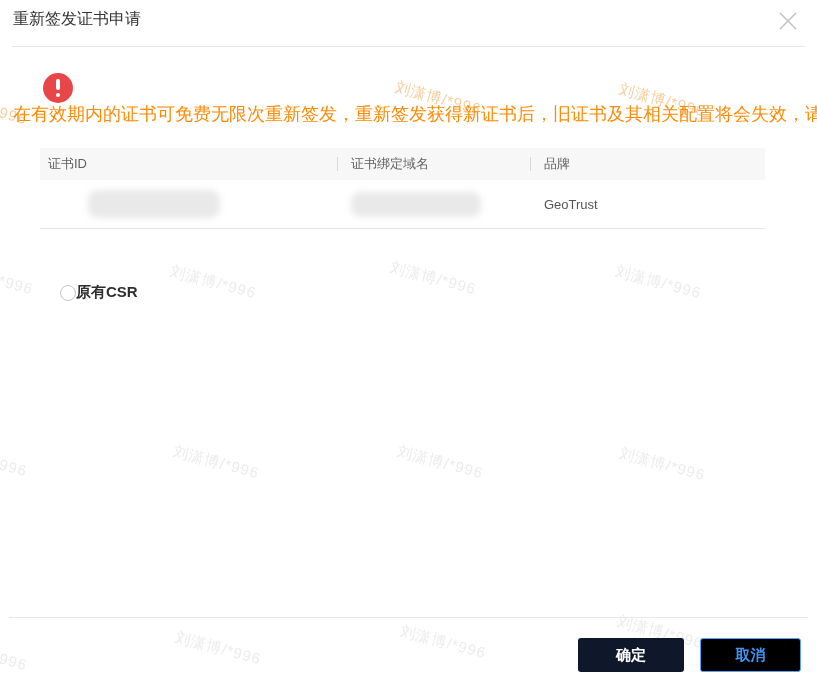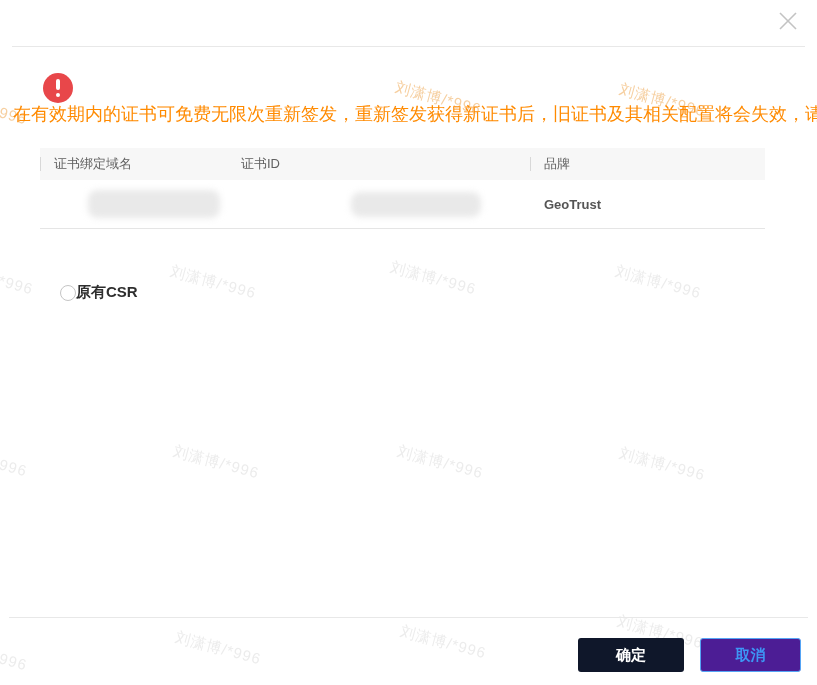--- a/index.html
+++ b/index.html
@@ -36,38 +36,38 @@
   .tbl-row{display:flex;background:#fff;height:48px;align-items:center;border-bottom:1px solid #e5e5e5;}
   .c1{width:297px;}
   .c2{width:193px;}
   .c3{width:235px;}
   .th{font-size:13px;color:#616161;position:relative;box-sizing:border-box;height:32px;display:flex;align-items:center;}
   .th.c1{padding-left:8px;}
   .th.c2,.th.c3{padding-left:14px;}
   .th .vbar{position:absolute;left:0;top:9px;width:1px;height:14px;background:#d8d8d8;}
   .td{font-size:13px;color:#555;box-sizing:border-box;display:flex;align-items:center;}
   .td.c1{padding-left:8px;}
-  .td.c2,.td.c3{padding-left:14px;font-weight:bold;}
+  .td.c2,.td.c3{padding-left:14px;}
   .blob{filter:blur(3px);border-radius:9px;background:#e9e9e9;}
   .blob-id{width:132px;height:28px;margin-left:40px;}
   .blob-domain{width:130px;height:25px;}
   
   .radio-option{position:absolute;left:60px;display:flex;align-items:center;z-index:2;cursor:pointer;}
   .radio-1{top:283px;}
   .radio-2{top:323px;}
   .radio-circle{width:16px;height:16px;border-radius:50%;border:1px solid #c5c5c5;background:#fff;box-sizing:border-box;}
   .radio-circle.selected{border:2px solid #58a8f7;display:flex;align-items:center;justify-content:center;}
   .radio-circle.selected .dot{width:8px;height:8px;border-radius:50%;background:#0f83f2;}
   .radio-label{font-size:15px;font-weight:bold;color:#2e2e2e;}
   
   .btn{position:absolute;top:638px;height:34px;border-radius:3px;font-size:15px;font-weight:bold;
     display:flex;align-items:center;justify-content:center;z-index:3;cursor:pointer;box-sizing:border-box;border:none;
     font-family:"Liberation Sans","DejaVu Sans",sans-serif;}
   .btn-confirm{left:578px;width:106px;background:#0f172a;color:#ffffff;}
-  .btn-cancel{left:700px;width:101px;background:#4c1d95;border:1px solid #55a4f5;color:#3d96f5;}
+  .btn-cancel{left:700px;width:101px;background:#000000;border:1px solid #55a4f5;color:#3d96f5;}
 </style>
 </head>
 <body>
 
 <div class="stage">
 
   <span class="wm tint" style="left:-56px;top:88px;">刘潇博/*996</span>
   <span class="wm tint" style="left:398px;top:78px;">刘潇博/*996</span>
   <span class="wm tint" style="left:622px;top:80px;">刘潇博/*996</span>
   <span class="wm" style="left:-50px;top:258px;">刘潇博/*996</span>
@@ -76,41 +76,42 @@
   <span class="wm" style="left:618px;top:262px;">刘潇博/*996</span>
   <span class="wm" style="left:-56px;top:440px;">刘潇博/*996</span>
   <span class="wm" style="left:176px;top:442px;">刘潇博/*996</span>
   <span class="wm" style="left:400px;top:442px;">刘潇博/*996</span>
   <span class="wm" style="left:622px;top:444px;">刘潇博/*996</span>
   <span class="wm" style="left:-56px;top:634px;">刘潇博/*996</span>
   <span class="wm" style="left:178px;top:628px;">刘潇博/*996</span>
   <span class="wm" style="left:403px;top:622px;">刘潇博/*996</span>
   <span class="wm" style="left:620px;top:612px;">刘潇博/*996</span>
 
+  <div class="dlg-title">重新签发证书申请</div>
   <button class="dlg-close">
     <svg width="26" height="26" viewBox="0 0 26 26">
       <line x1="5" y1="5" x2="21" y2="21" stroke="#c3c3c3" stroke-width="1.6"></line>
       <line x1="21" y1="5" x2="5" y2="21" stroke="#c3c3c3" stroke-width="1.6"></line>
     </svg>
   </button>
   <div class="hr hr1"></div>
 
   <div class="alert-icon">
     <div class="bar"></div>
       <div class="dot"></div>
   </div>
   <div class="alert-warning">在有效期内的证书可免费无限次重新签发，重新签发获得新证书后，旧证书及其相关配置将会失效，请慎重选择</div>
 
   <div class="tbl">
     <div class="tbl-head">
+      <div class="th c1">证书ID</div>
       <div class="th c2">
           <span class="vbar"></span>
           <span>证书绑定域名</span>
         </div>
-      <div class="th c1">证书ID</div>
       <div class="th c3">
           <span class="vbar"></span>
           <span>品牌</span>
         </div>
     </div>
     <div class="tbl-row">
       <div class="td c1">
           <div class="blob blob-id"></div>
         </div>
       <div class="td c2">

